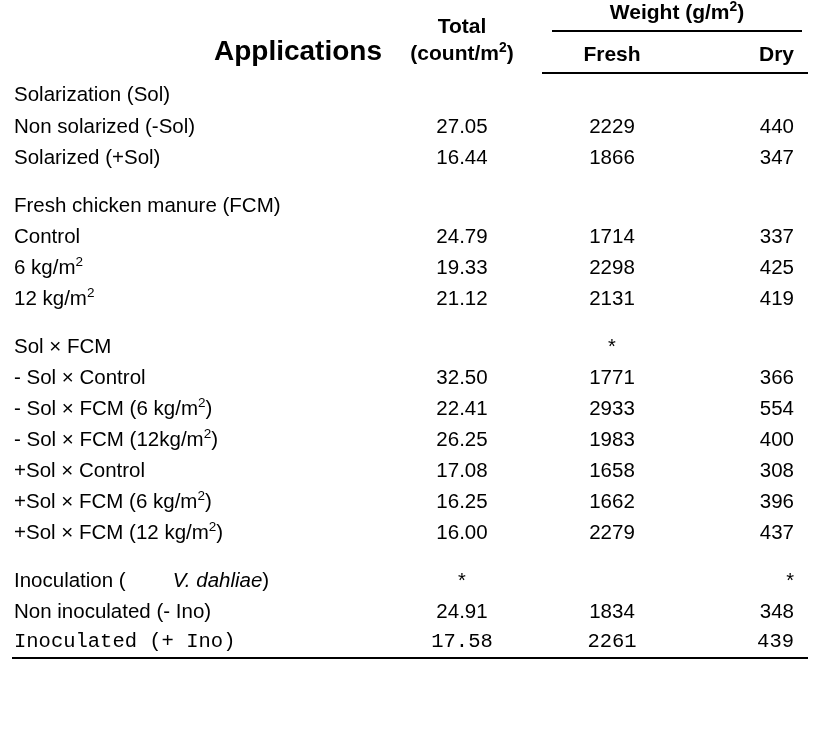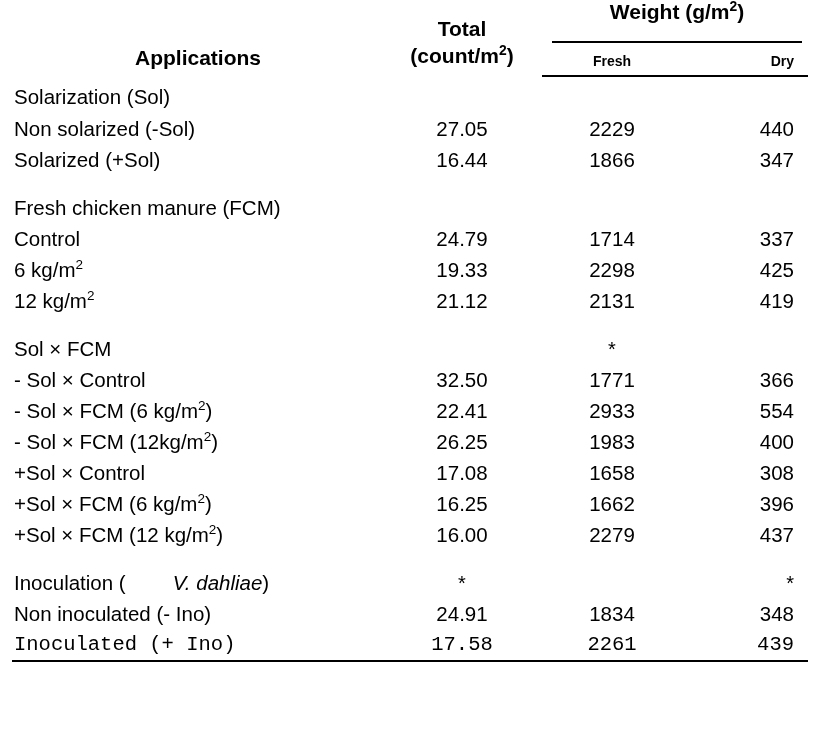--- a/index.html
+++ b/index.html
@@ -31,47 +31,47 @@
   col.c-total { width: 160px; }
   col.c-fresh { width: 140px; }
   col.c-dry   { width: 126px; }
 
   thead td, thead th {
     padding: 0;
     vertical-align: bottom;
   }
   .hdr-app {
     font-weight: bold;
-    font-size: 21px;
-    text-align: center;
+    font-size: 28px;
+    text-align: right;
     padding-bottom: 6px;
     padding-left: 2px;
   }
   .hdr-total {
     font-weight: bold;
     font-size: 21px;
     text-align: center;
     line-height: 1.28;
     padding-bottom: 6px;
   }
   .hdr-weight-wrap {
     font-weight: bold;
     font-size: 21px;
     text-align: center;
     padding-bottom: 2px;
   }
   .rule-weight {
     border-bottom: 2px solid #000;
-    padding-bottom: 17px;
+    padding-bottom: 6px;
     margin: 0 6px 8px 10px;
     text-align: center;
   }
   .hdr-sub {
     font-weight: bold;
-    font-size: 14px;
+    font-size: 21px;
     text-align: center;
     padding-bottom: 6px;
   }
   .hdr-sub.dry { text-align: right; padding-right: 14px; }
   .hdr-sub.fresh { text-align: center; }
 
   sup { font-size: 0.66em; vertical-align: super; line-height: 0; }
 
   tbody td {
     padding: 0;

